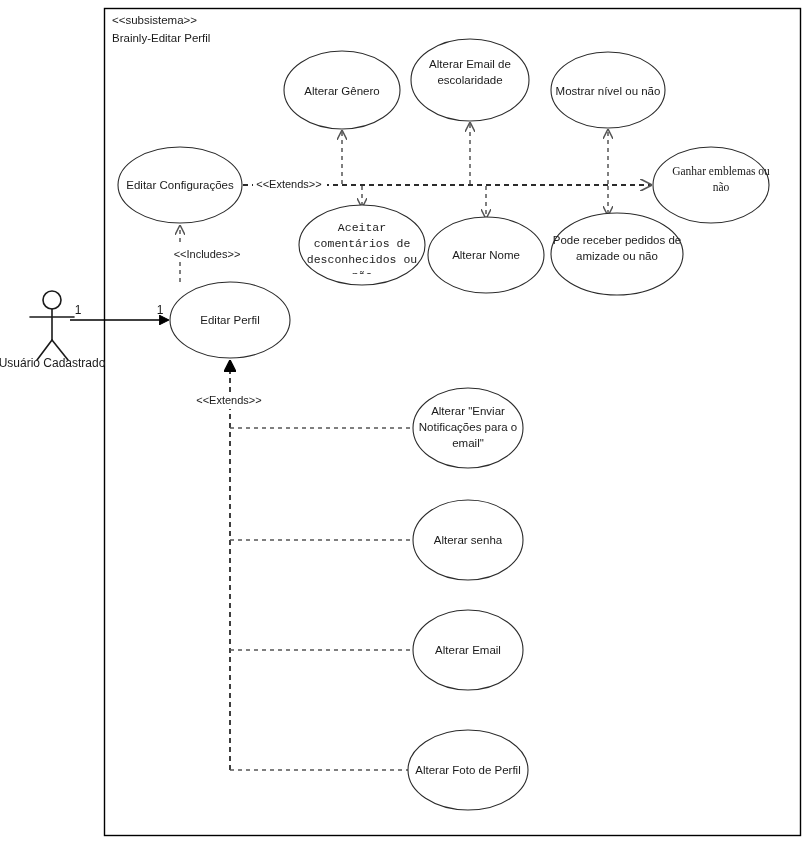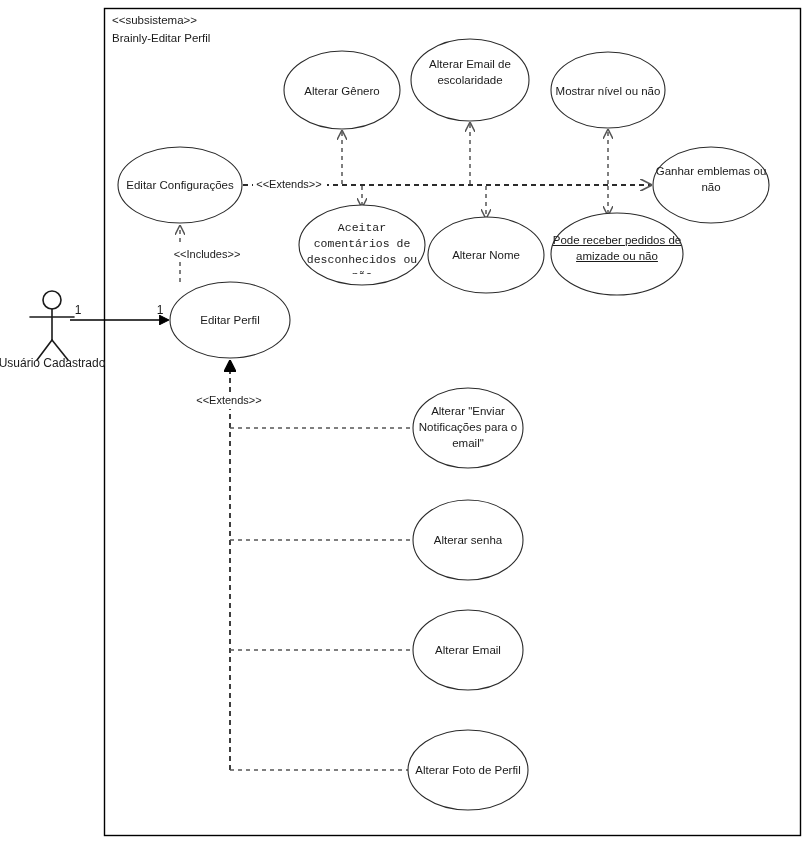--- a/index.html
+++ b/index.html
@@ -181,40 +181,40 @@
     </g>
 
     <g>
       <ellipse class="ellipse-shape" cx="608" cy="90" rx="57" ry="38"></ellipse>
       <text class="uc-label" x="608" y="92">Mostrar nível ou não</text>
     </g>
 
     <g>
       <ellipse class="ellipse-shape" cx="711" cy="185" rx="58" ry="38"></ellipse>
       <foreignObject x="650" y="163" width="122" height="46">
-        <div xmlns="http://www.w3.org/1999/xhtml" style="font-family:Liberation Sans, sans-serif;font-size:11.5px;color:#1a1a1a;text-align:center;line-height:16px;">Ganhar emblemas ou não</div>
+        <div xmlns="http://www.w3.org/1999/xhtml" style="font-family:Liberation Serif, serif;font-size:11.5px;color:#1a1a1a;text-align:center;line-height:16px;margin-left:20px;">Ganhar emblemas ou não</div>
       </foreignObject>
     </g>
 
     <g>
       <ellipse class="ellipse-shape" cx="362" cy="245" rx="63" ry="40"></ellipse>
       <foreignObject x="298" y="220" width="128" height="54">
         <div xmlns="http://www.w3.org/1999/xhtml" style="font-family:Liberation Mono, monospace;font-size:11.5px;color:#1a1a1a;text-align:center;line-height:16px;">Aceitar comentários de desconhecidos ou não</div>
       </foreignObject>
     </g>
 
     <g>
       <ellipse class="ellipse-shape" cx="486" cy="255" rx="58" ry="38"></ellipse>
       <text class="uc-label" x="486" y="256">Alterar Nome</text>
     </g>
 
     <g>
       <ellipse class="ellipse-shape" cx="617" cy="254" rx="66" ry="41"></ellipse>
       <foreignObject x="550" y="232" width="134" height="46">
-        <div xmlns="http://www.w3.org/1999/xhtml" style="font-family:'Liberation Sans',sans-serif;font-size:11.5px;color:#1a1a1a;text-align:center;line-height:16px;text-decoration:underline;">Pode receber pedidos de amizade ou não</div>
+        <div xmlns="http://www.w3.org/1999/xhtml" style="font-family:'Liberation Sans',sans-serif;font-size:11.5px;color:#1a1a1a;text-align:center;line-height:16px;">Pode receber pedidos de amizade ou não</div>
       </foreignObject>
     </g>
 
     <g>
       <ellipse class="ellipse-shape" cx="468" cy="428" rx="55" ry="40"></ellipse>
       <foreignObject x="412" y="403" width="112" height="56">
         <div xmlns="http://www.w3.org/1999/xhtml" style="font-family:'Liberation Sans',sans-serif;font-size:11.5px;color:#1a1a1a;text-align:center;line-height:16px;">Alterar "Enviar Notificações para o email"</div>
       </foreignObject>
     </g>
 

